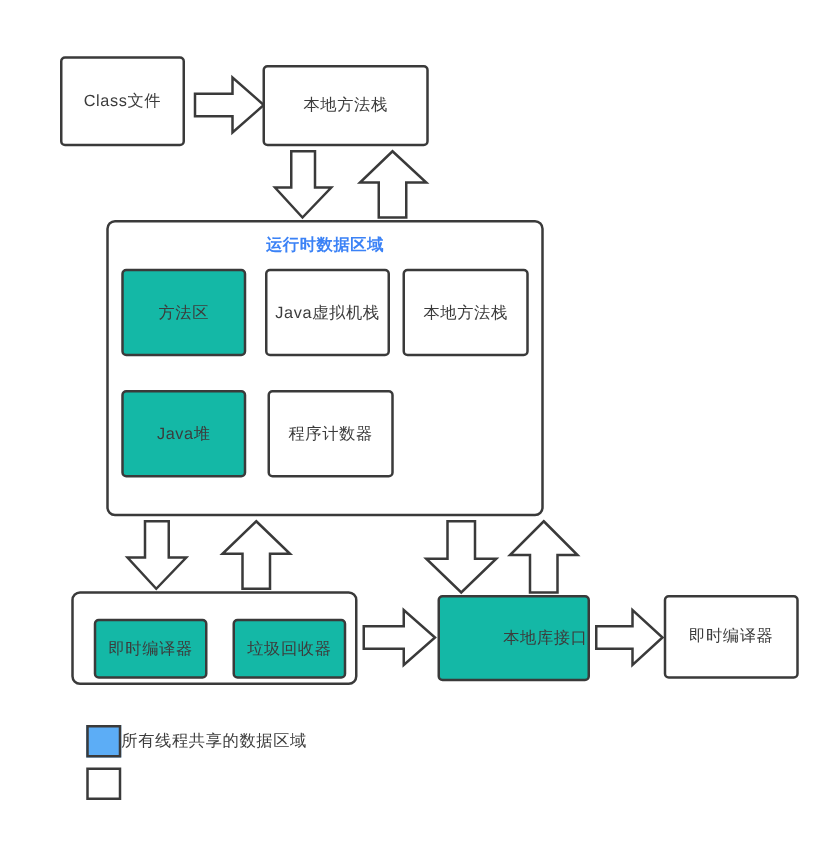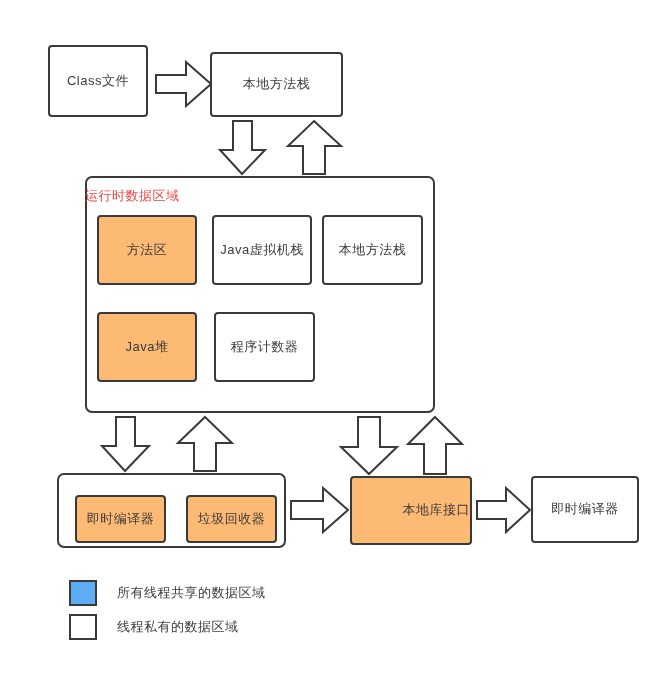--- a/index.html
+++ b/index.html
@@ -26,35 +26,36 @@
     display: flex;
     align-items: center;
     justify-content: center;
     text-align: center;
     color: #3c3c3c;
     font-size: 13px;
     line-height: 1.25;
     letter-spacing: 0.5px;
   }
   .box.shared {
-    background: #fdba74;
+    background: #14b8a6;
     border-color: #3a3a3a;
   }
   .container-box {
     position: absolute;
     box-sizing: border-box;
     border: 2px solid #3a3a3a;
     border-radius: 7px;
     background: #ffffff;
   }
   .container-title {
     position: absolute;
+    text-align: center;
     font-size: 13px;
-    font-weight: normal;
-    color: #ef4444;
+    font-weight: bold;
+    color: #3b82f6;
     letter-spacing: 0.5px;
     white-space: nowrap;
   }
   .arrow-svg {
     position: absolute;
     overflow: visible;
   }
   .arrow-svg polygon {
     fill: #ffffff;
     stroke: #3a3a3a;
@@ -71,21 +72,20 @@
     height: 26px;
     box-sizing: border-box;
     border: 2px solid #3a3a3a;
     background: #ffffff;
     flex: 0 0 auto;
   }
   .legend-swatch.shared {
     background: #5cadf6;
   }
   .legend-label {
-    margin-left: 20px;
     font-size: 13px;
     color: #3c3c3c;
     letter-spacing: 0.5px;
     white-space: nowrap;
     font-family: Liberation Mono, monospace;
   }
 </style>
 </head>
 <body>
 
@@ -176,16 +176,15 @@
     <span>即时编译器</span>
   </div>
 
   <div class="legend-row" style="left:69px; top:580px;">
     <span class="legend-swatch shared"></span>
     <span class="legend-label">所有线程共享的数据区域</span>
   </div>
 
   <div class="legend-row" style="left:69px; top:614px;">
     <span class="legend-swatch"></span>
-    <span class="legend-label">线程私有的数据区域</span>
   </div>
 
 </div>
 
 </body></html>

